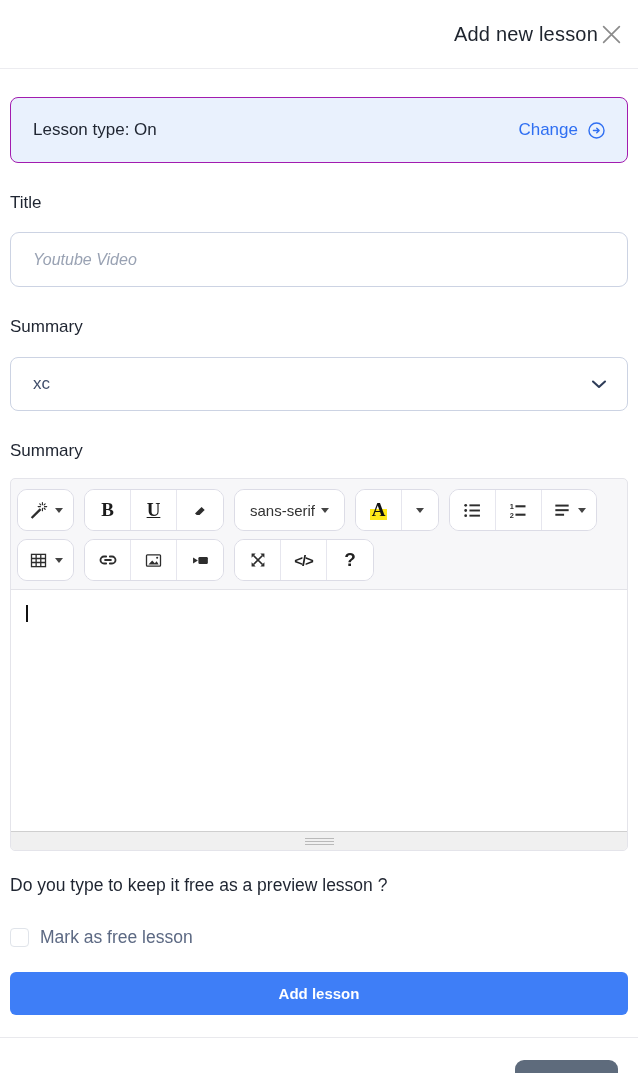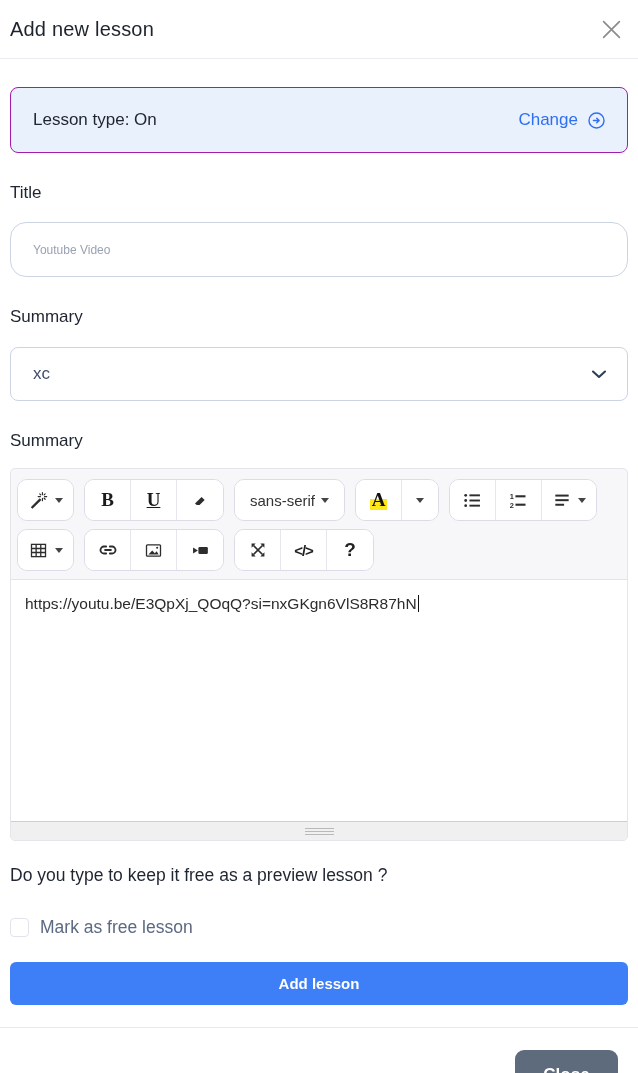--- a/index.html
+++ b/index.html
@@ -1,40 +1,40 @@
 <!DOCTYPE html>
 <html><head>
 <meta charset="utf-8">
 <style>
   * { margin:0; padding:0; box-sizing:border-box; }
   html,body { width:638px; height:1073px; background:#fff; overflow:hidden;
     font-family:"Liberation Sans","DejaVu Sans",sans-serif; }
 
   
-  .modal-header { height:59px; display:flex; align-items:center; justify-content:space-between;
+  .modal-header { height:69px; display:flex; align-items:center; justify-content:flex-end;
     padding:0 13px 0 10px; border-bottom:1px solid #ececf0; }
   .modal-title { font-size:20px; font-weight:500; color:#1e242e; letter-spacing:.2px; }
   .close-x { width:27px; height:27px; color:#8b8b8b; cursor:pointer; display:flex;
     align-items:center; justify-content:center; }
 
   .modal-body { padding:0 10px; }
 
   
   .type-banner { margin-top:28px; height:66px; background:#e9f1fd; border:1px solid #a21caf;
     border-radius:8px; display:flex; align-items:center; justify-content:space-between;
     padding:0 20px 0 22px; }
   .type-text { font-size:17px; color:#1f2531; }
   .change-link { display:flex; align-items:center; gap:8px; color:#2f6ff2; font-size:17px;
     cursor:pointer; }
 
   
   .field-label { margin-top:30px; font-size:17px; color:#1f2531; }
   .text-input { margin-top:19px; width:100%; height:55px; border:1px solid #ccd3e3;
-    border-radius:16px; padding:0 22px; font-size:12px; color:#414f6b; outline:none;
-    font-family:inherit; background:#fff; }
+    border-radius:9px; padding:0 22px; font-size:16px; color:#414f6b; outline:none;
+    font-family:inherit; background:#fff;font-style:italic; }
   .text-input::placeholder { color:#99a2b3; }
   .select-box { margin-top:20px; width:100%; height:54px; border:1px solid #ccd3e3;
     border-radius:8px; display:flex; align-items:center; justify-content:space-between;
     padding:0 16px 0 22px; cursor:pointer; background:#fff; }
   .select-value { font-size:17px; color:#414f6b; }
   .select-chevron { width:24px; height:24px; color:#2e3c58; display:flex; align-items:center; }
 
   
   .note-editor { margin-top:17px; border:1px solid #e4e4ea; border-radius:5px;
     background:#f7f7f9; overflow:hidden; }
@@ -269,21 +269,21 @@
             <span class="code-label">&lt;/&gt;</span>
           </button>
           <button class="nbtn">
             <span class="help-label">?</span>
           </button>
         </div>
       </div>
     </div>
 
     <div class="note-editable">
-      <span>https://youtu.be/E3QpXj_QOqQ?si=nxGKgn6VlS8R87hN</span><span class="caret-bar"></span>
+      <span class="caret-bar"></span>
     </div>
 
     <div class="note-statusbar">
       <div class="resize-handle"></div>
     </div>
   </div>
 
   
   <div class="free-question">Do you type to keep it free as a preview lesson ?</div>
 

